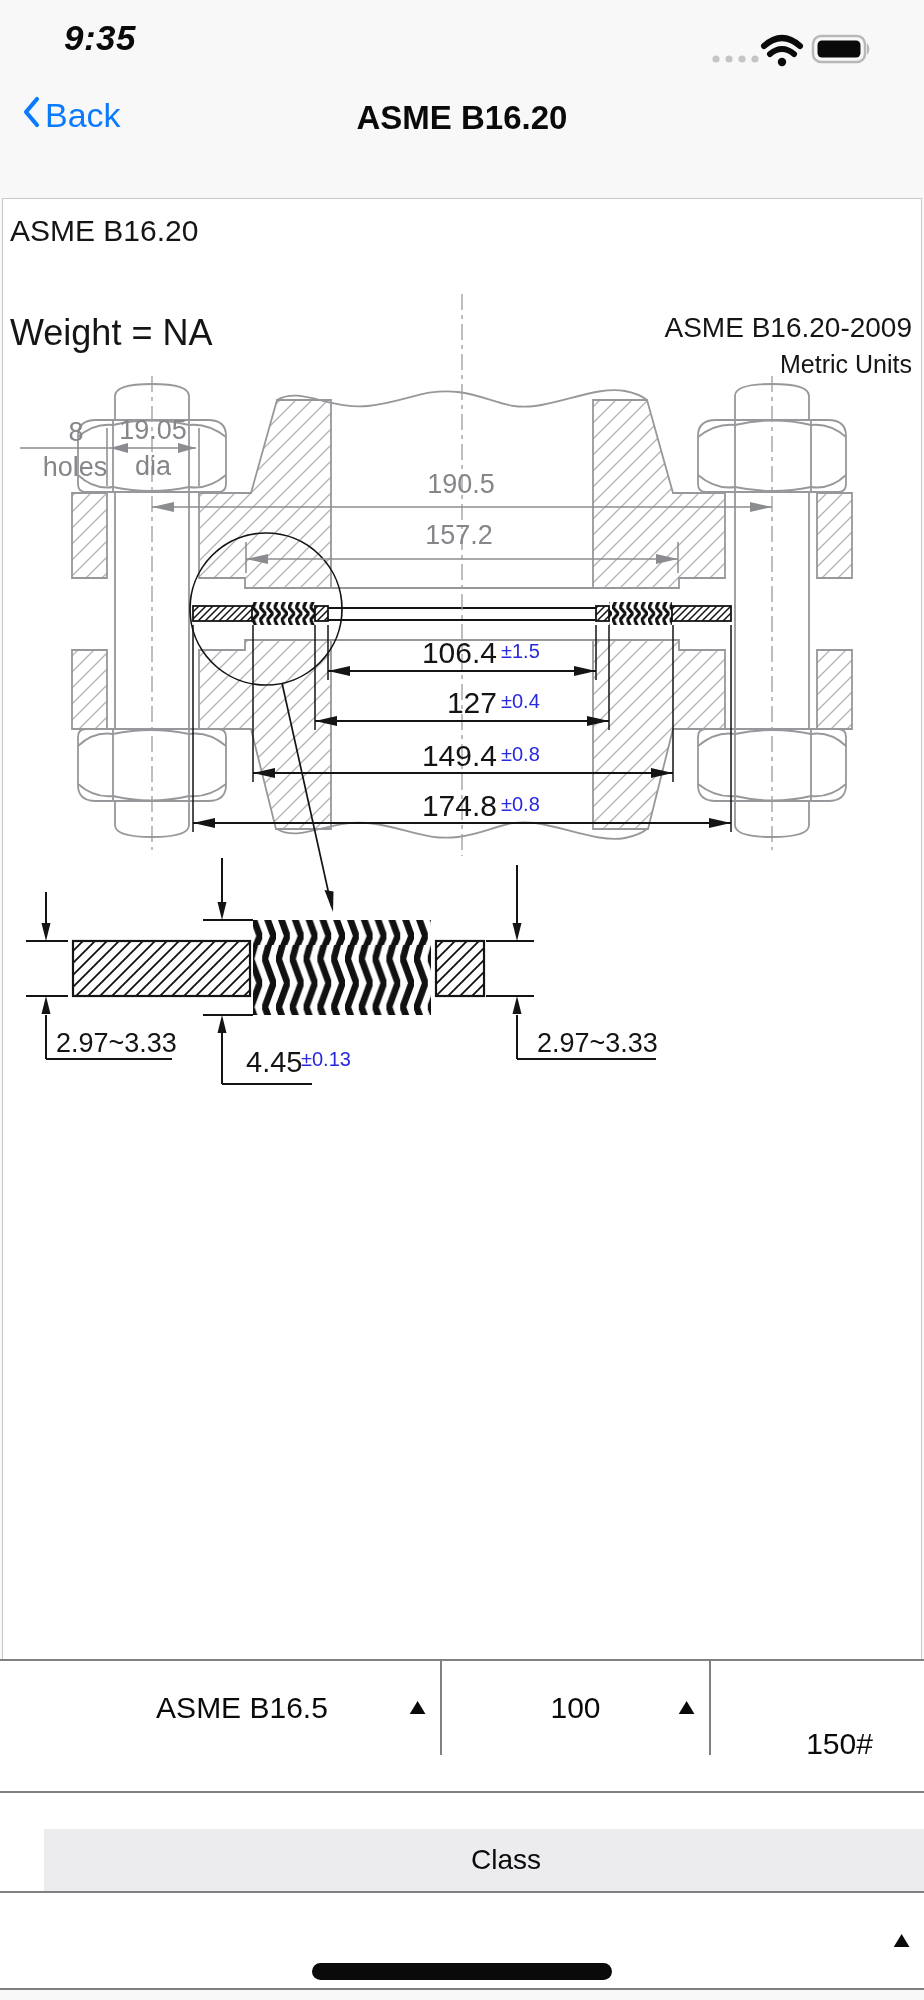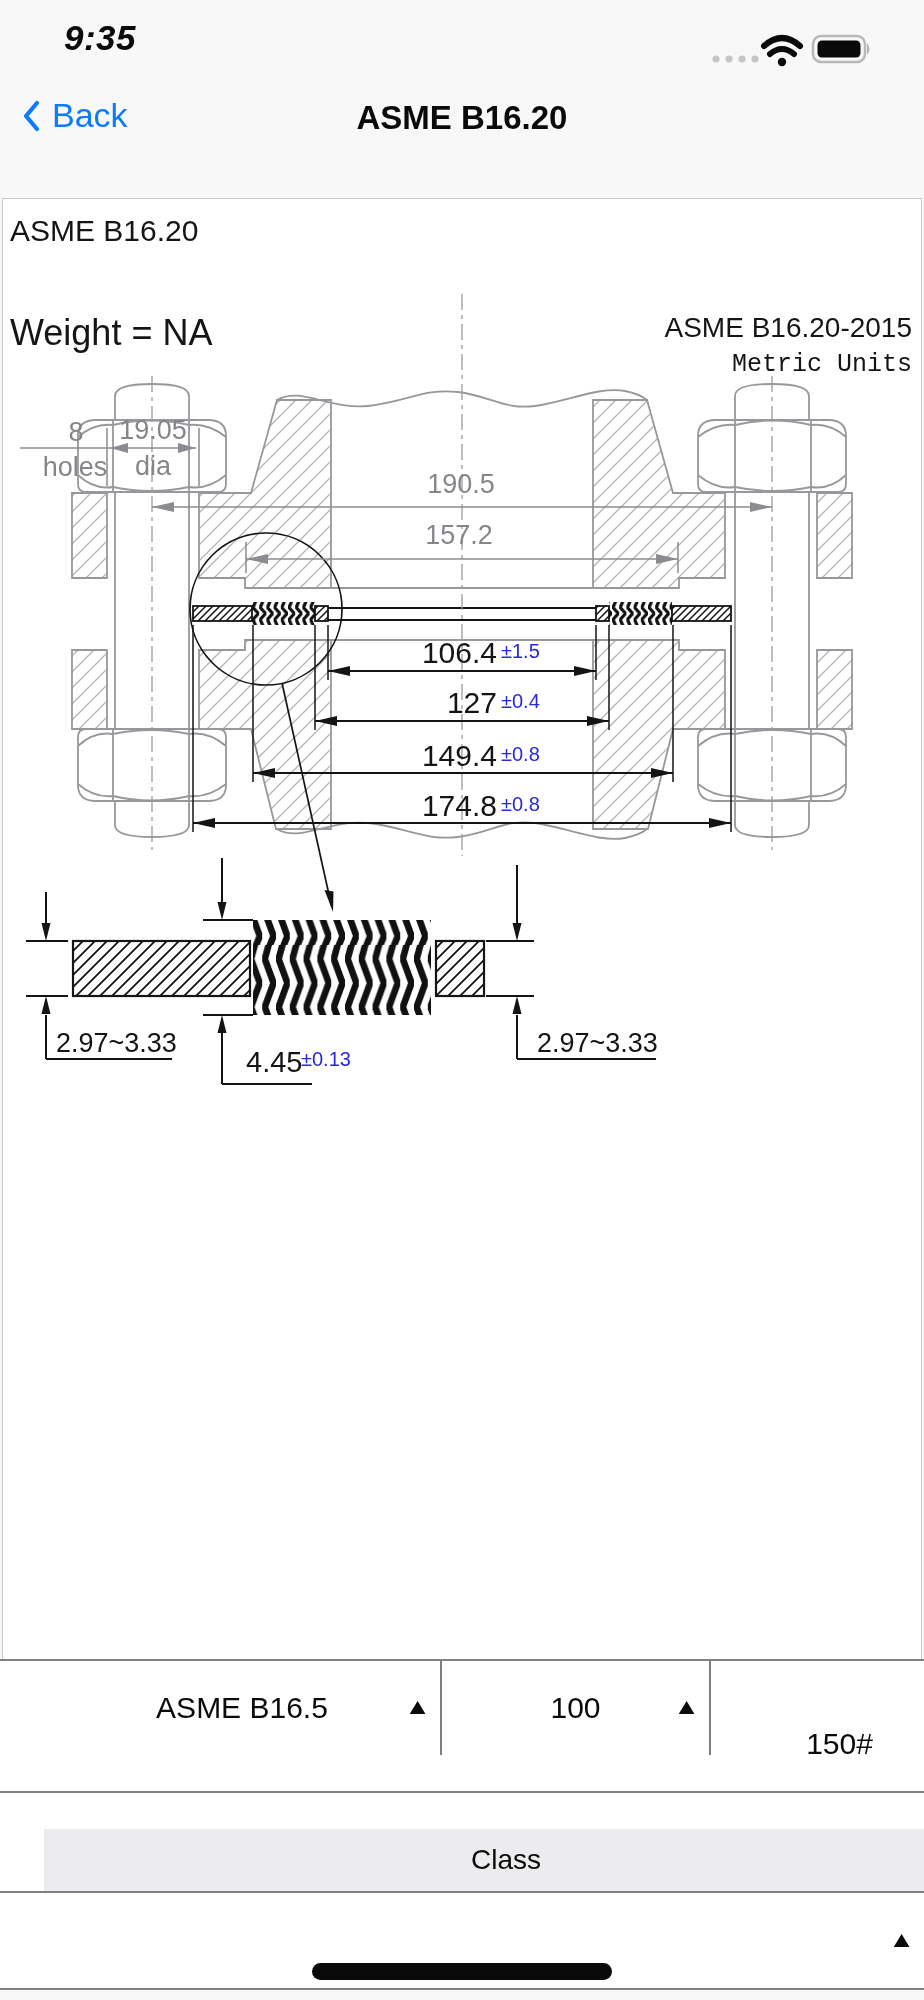--- a/index.html
+++ b/index.html
@@ -4,29 +4,29 @@
 <style>
   html,body{margin:0;padding:0;}
   body{
     width:924px;height:2000px;position:relative;background:#f8f8f8;
     font-family:"Liberation Sans", sans-serif;color:#111;overflow:hidden;
   }
   .abs{position:absolute;}
   
   #time{left:64px;top:18px;font-size:35px;font-weight:700;letter-spacing:.5px;color:#0a0a0a;font-style:italic;}
   
-  #back-button{left:22px;top:96px;display:flex;align-items:center;gap:12px;cursor:pointer;}
+  #back-button{left:22px;top:96px;display:flex;gap:5px;cursor:pointer;}
   #back-label{color:#0a7aff;font-size:34px;}
   #nav-title{left:0;right:0;top:99px;text-align:center;font-size:33px;font-weight:700;color:#0a0a0a;}
   
   #content-card{left:2px;top:198px;width:918px;height:1461px;background:#ffffff;border:1px solid #c9c9cb;}
   #doc-title{left:10px;top:211px;width:904px;font-size:30px;line-height:39px;color:#151515;}
   #doc-weight{left:10px;top:312px;font-size:36px;color:#151515;}
   #doc-standard{right:12px;top:312px;font-size:28px;color:#151515;text-align:right;}
-  #doc-units{right:12px;top:350px;font-size:25px;color:#151515;text-align:right;font-family:Liberation Mono, monospace;}
+  #doc-units{right:12px;top:350px;font-size:25px;color:#151515;text-align:right;}
   #drawing-svg{left:0;top:280px;}
   
   #picker{left:0;top:1659px;width:924px;border-top:2px solid #808084;border-bottom:2px solid #808084;background:#fff;}
   .prow{display:flex;width:100%;padding-left:44px;}
   .pcell{position:relative;display:flex;align-items:center;justify-content:center;box-sizing:border-box;}
   .c1{width:398px;border-right:2px solid #808084;}
   .c2{width:269px;border-right:2px solid #808084;}
   .c3{flex:1;margin-top:36px;}
   #picker-row-values .pcell{height:94px;font-size:30px;color:#0a0a0a;background:#fff;}
   #picker-row-labels{border-top:2px solid #808084;border-bottom:2px solid #808084;}
@@ -65,21 +65,21 @@
   </svg>
   <span id="back-label">Back</span>
 </div>
 <div class="abs" id="nav-title">ASME B16.20</div>
 
 <div class="abs" id="content-card"></div>
 <div class="abs" id="doc-title">
   <div>ASME B16.20</div>
 </div>
 <div class="abs" id="doc-weight">Weight = NA</div>
-<div class="abs" id="doc-standard">ASME B16.20-2015</div>
+<div class="abs" id="doc-standard">ASME B16.20-2009</div>
 <div class="abs" id="doc-units">Metric Units</div>
 
 <svg class="abs" id="drawing-svg" width="924" height="810" viewBox="0 0 924 810">
   <defs>
     <pattern id="hatchGray" patternUnits="userSpaceOnUse" width="16" height="16">
       <path d="M-4,4 L4,-4 M0,16 L16,0 M12,20 L20,12" stroke="#b4b5b8" stroke-width="1.4" fill="none"></path>
     </pattern>
     <pattern id="hatchK" patternUnits="userSpaceOnUse" width="7" height="7">
       <path d="M-2,2 L2,-2 M0,7 L7,0 M5,9 L9,5" stroke="#141414" stroke-width="1.5" fill="none"></path>
     </pattern>

